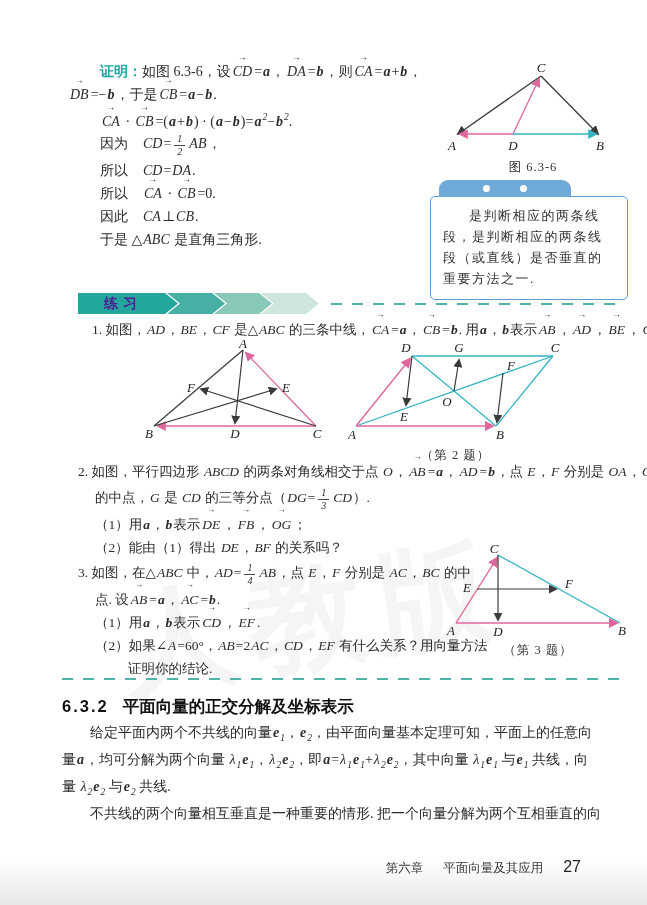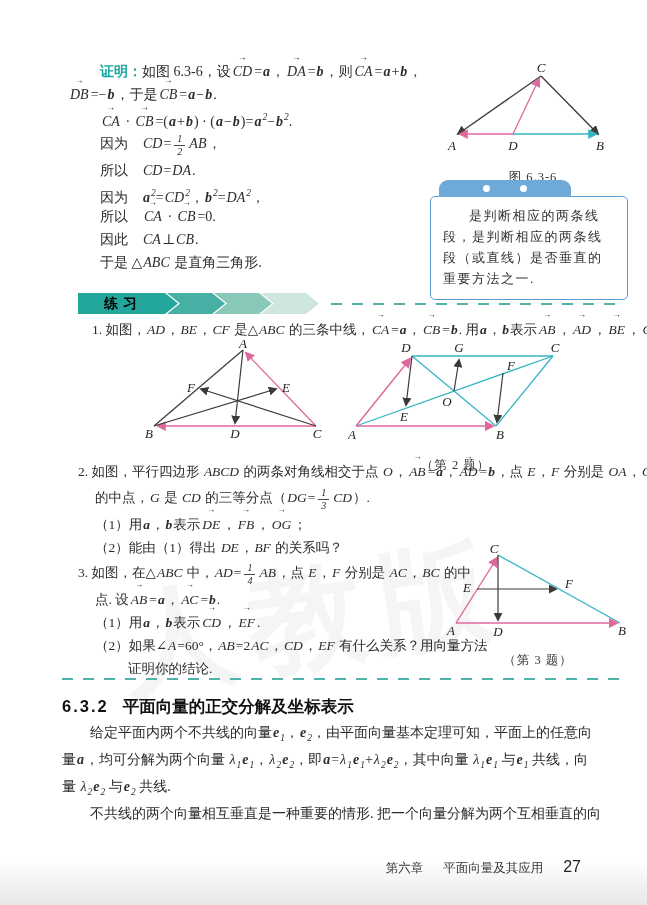--- a/index.html
+++ b/index.html
@@ -20,34 +20,34 @@
   .frac{display:inline-block;vertical-align:-0.50em;text-align:center;line-height:1;margin:0 3px;font-style:italic;}
   .frac .fn{display:block;font-size:10px;padding:0 3px 1px;border-bottom:1px solid #444;}
   .frac .fd{display:block;font-size:10px;padding-top:1px;}
   
   .proof{position:absolute;left:68px;top:60px;width:405px;font-size:14px;}
   .pline{height:23px;line-height:23px;white-space:nowrap;}
   .pline.ind{padding-left:32px;}
   .pline.tall{height:30px;line-height:30px;}
   
   .figblock{position:absolute;}
-  .figcap{text-align:center;font-size:12.5px;color:#333;margin-top:11px;letter-spacing:1px;}
+  .figcap{text-align:center;font-size:12.5px;color:#333;margin-top:1px;letter-spacing:1px;}
   svg text{font-family:"Liberation Serif","DejaVu Serif",serif;font-style:italic;font-size:13px;fill:#1e1e1e;}
   
   .notebox{position:absolute;left:430px;top:196px;width:198px;box-sizing:border-box;
     border:1.6px solid #5b9bd5;border-radius:5px;background:#fff;padding:8px 12px 10px;}
   .notetab{position:absolute;left:8px;top:-17px;width:132px;height:17px;background:#6fa9d8;
     border-radius:9px 9px 0 0;display:flex;align-items:center;justify-content:center;gap:30px;}
   .notetab .dot{width:7px;height:7px;border-radius:50%;background:#fff;}
   .notetext{font-size:13px;line-height:21px;color:#333;text-indent:2em;letter-spacing:1.5px;}
   
   .banner{position:absolute;left:78px;top:293px;right:27px;height:21px;display:flex;align-items:center;}
   .chv{height:21px;flex:0 0 auto;}
   .chv.c0{width:100px;background:#23a79d;clip-path:polygon(0 0,calc(100% - 13px) 0,100% 50%,calc(100% - 13px) 100%,0 100%);
-    color:#000000;font-family:"Liberation Sans",sans-serif;font-weight:bold;font-size:14px;
+    color:#4c1d95;font-family:"Liberation Sans",sans-serif;font-weight:bold;font-size:14px;
     display:flex;align-items:center;justify-content:center;letter-spacing:5px;padding-right:10px;box-sizing:border-box;}
   .chv.c1{width:58px;margin-left:-11px;background:#45b0a3;clip-path:polygon(0 0,calc(100% - 13px) 0,100% 50%,calc(100% - 13px) 100%,0 100%,13px 50%);}
   .chv.c2{width:58px;margin-left:-11px;background:#8ac8ba;clip-path:polygon(0 0,calc(100% - 13px) 0,100% 50%,calc(100% - 13px) 100%,0 100%,13px 50%);}
   .chv.c3{width:58px;margin-left:-11px;background:#cfe6dd;clip-path:polygon(0 0,calc(100% - 13px) 0,100% 50%,calc(100% - 13px) 100%,0 100%,13px 50%);}
   .dashline{flex:1;height:2px;margin-left:12px;background:repeating-linear-gradient(90deg,#4fb3aa 0 11px,transparent 11px 21px);}
   .dashsep{position:absolute;left:62px;right:25px;top:678px;height:2px;
     background:repeating-linear-gradient(90deg,#4fb3aa 0 11px,transparent 11px 21px);}
   
   .prob{position:absolute;font-size:13.5px;}
   .prob .pline{height:23px;line-height:23px;}
@@ -90,21 +90,20 @@
   </svg>
 
   <div class="wm">人教版</div>
 
   <div class="proof">
     <div class="pline ind"><span class="lbl">证明：</span>如图 6.3-6，设<span class="vec">CD</span>=<span class="bi">a</span>，<span class="vec">DA</span>=<span class="bi">b</span>，则<span class="vec">CA</span>=<span class="bi">a</span>+<span class="bi">b</span>，</div>
     <div class="pline"><span class="vec">DB</span>=−<span class="bi">b</span>，于是<span class="vec">CB</span>=<span class="bi">a</span>−<span class="bi">b</span>.</div>
     <div class="pline ind"><span class="vec">CA</span> · <span class="vec">CB</span>=(<span class="bi">a</span>+<span class="bi">b</span>) · (<span class="bi">a</span>−<span class="bi">b</span>)=<span class="bi">a</span><sup>2</sup>−<span class="bi">b</span><sup>2</sup>.</div>
     <div class="pline ind tall">因为　<span class="it">CD</span>=<span class="frac"><span class="fn">1</span><span class="fd">2</span></span><span class="it">AB</span>，</div>
     <div class="pline ind">所以　<span class="it">CD</span>=<span class="it">DA</span>.</div>
-    <div class="pline ind">因为　<span class="bi">a</span><sup>2</sup>=<span class="it">CD</span><sup>2</sup>，<span class="bi">b</span><sup>2</sup>=<span class="it">DA</span><sup>2</sup>，</div>
     <div class="pline ind">所以　<span class="vec">CA</span> · <span class="vec">CB</span>=0.</div>
     <div class="pline ind">因此　<span class="it">CA</span>⊥<span class="it">CB</span>.</div>
     <div class="pline ind">于是 △<span class="it">ABC</span> 是直角三角形.</div>
   </div>
 
   <div class="figblock" style="left:438px;top:62px;width:190px;">
     <svg width="190" height="92" viewBox="0 0 190 92">
       <line x1="103" y1="14" x2="20" y2="72" stroke="#3a3a3a" stroke-width="1.3" marker-end="url(#ah-k)"></line>
       <line x1="103" y1="14" x2="160" y2="72" stroke="#3a3a3a" stroke-width="1.3" marker-end="url(#ah-k)"></line>
       <line x1="75" y1="72" x2="101" y2="17" stroke="#e0679c" stroke-width="1.3" marker-end="url(#ah-p)"></line>

